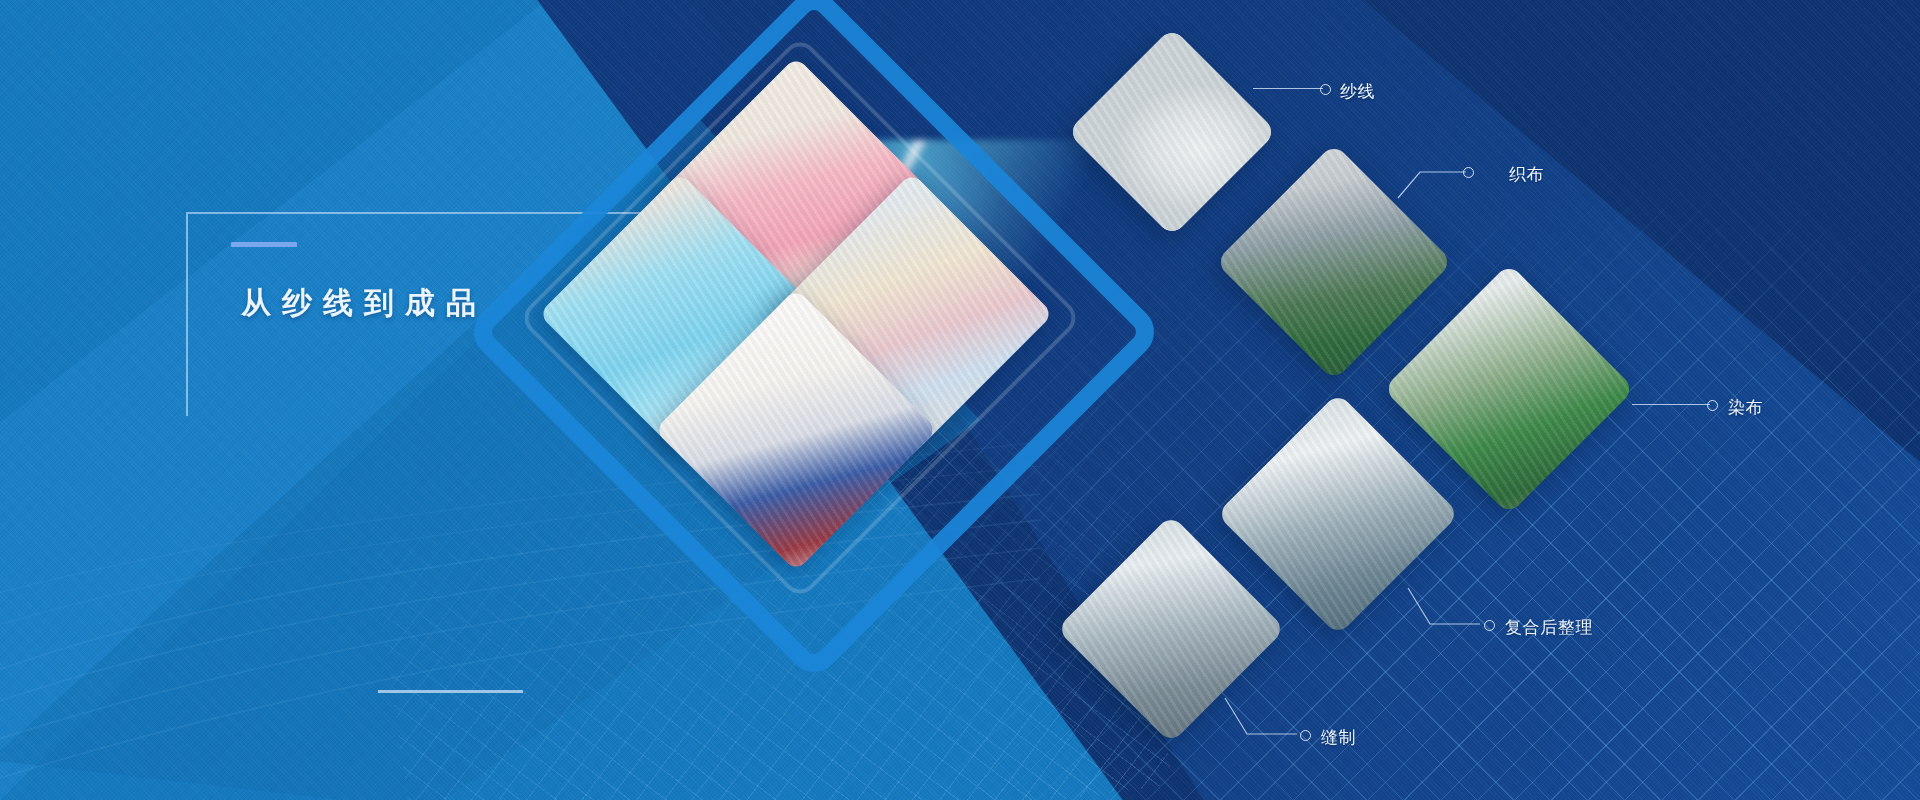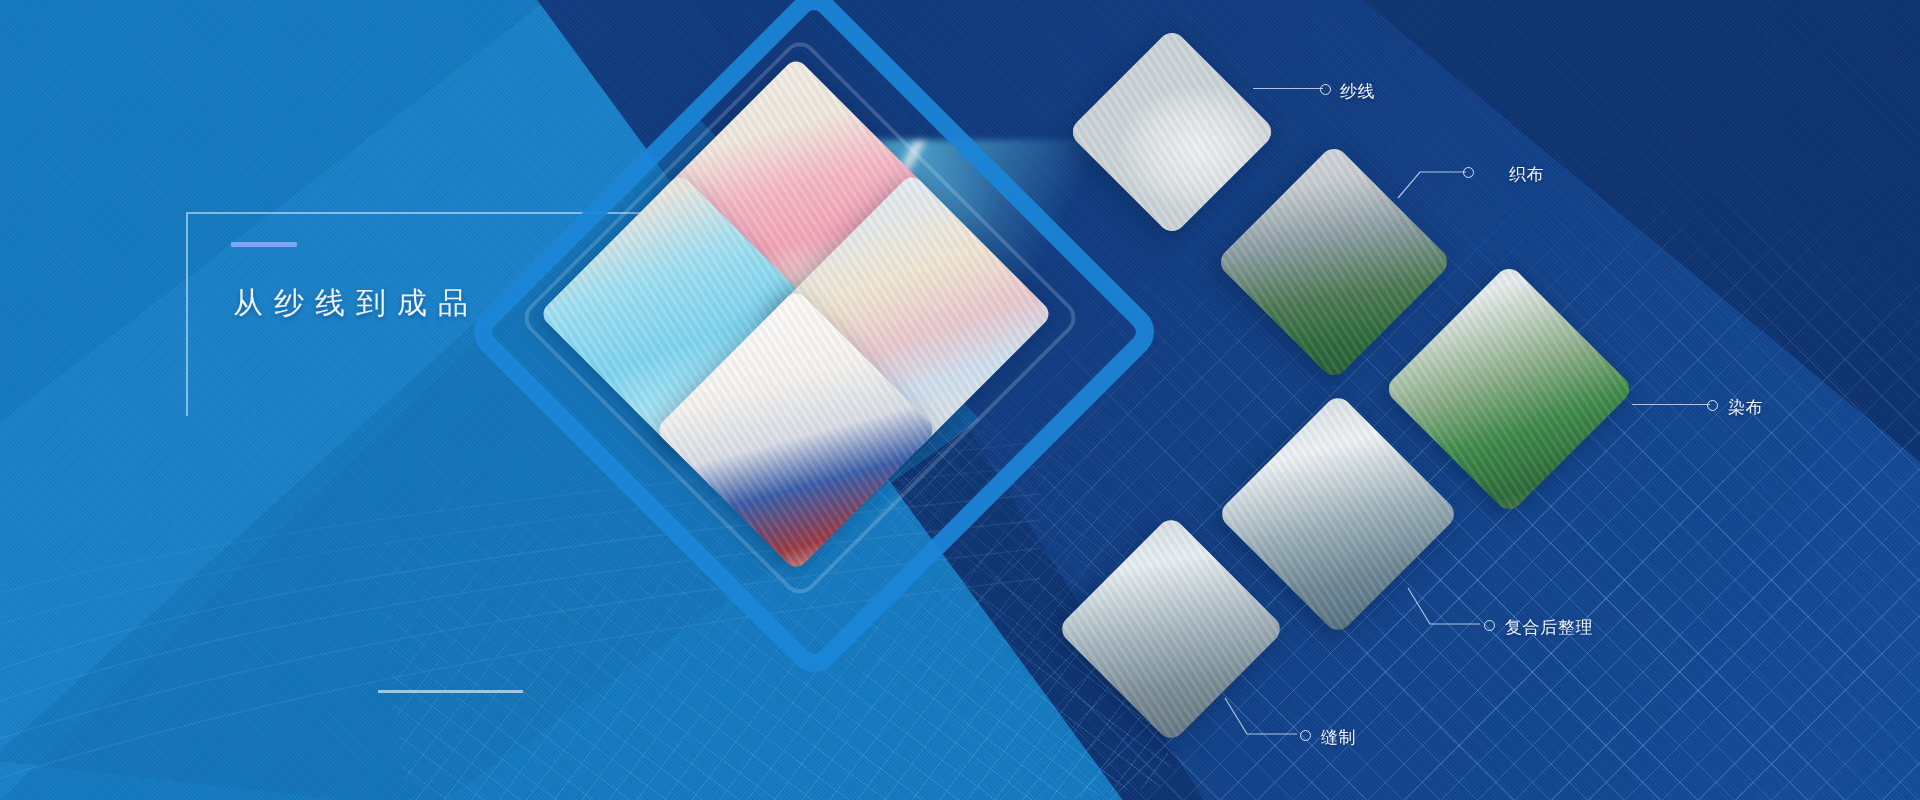--- a/index.html
+++ b/index.html
@@ -116,22 +116,22 @@
     margin:0;
   }
   .sub-en{
     font-size:27px;letter-spacing:1.6px;font-weight:700;margin:10px 0 0 2px;
     background:linear-gradient(180deg,#ffffff 0%,#eef4fc 45%,#c3d6ea 100%);
     -webkit-background-clip:text;background-clip:text;color:transparent;
     text-shadow:0 2px 4px rgba(0,30,70,.28);
   }
   .rule-accent{width:66px;height:5px;background:#7ba7ee;margin:42px 0 0 3px;border-radius:1px;}
   .cn-thin{
-    font-size:30px;letter-spacing:11px;color:#ecf4fd;margin-top:36px;margin-left:5px;
-    font-weight:400;text-shadow:0 2px 4px rgba(0,35,80,.38);
+    font-size:30px;letter-spacing:11px;color:#ecf4fd;margin-top:36px;margin-left:13px;
+    font-weight:700;text-shadow:0 2px 4px rgba(0,35,80,.38);
   }
   .cn-bold{
     font-size:37px;letter-spacing:2px;color:#ffffff;font-weight:700;margin-top:16px;margin-left:2px;
     text-shadow:0 3px 6px rgba(0,35,85,.45);
   }
   .rule-bottom{
     position:absolute;left:150px;top:490px;width:145px;height:3px;
     background:rgba(205,225,245,.75);
   }
 

